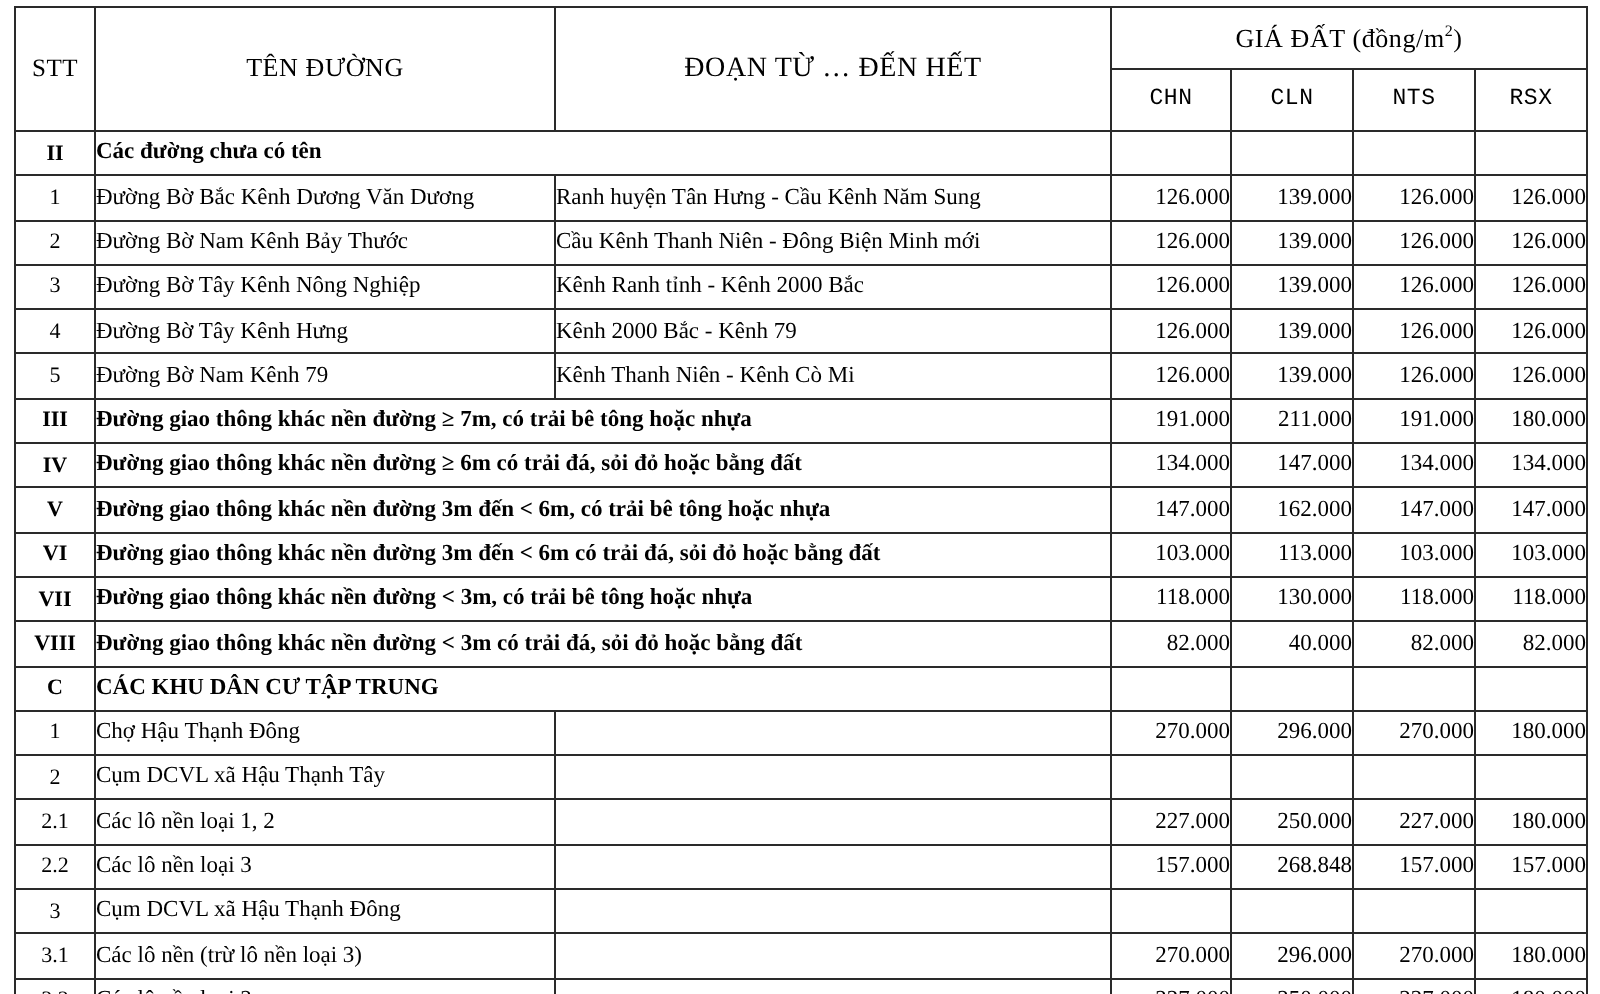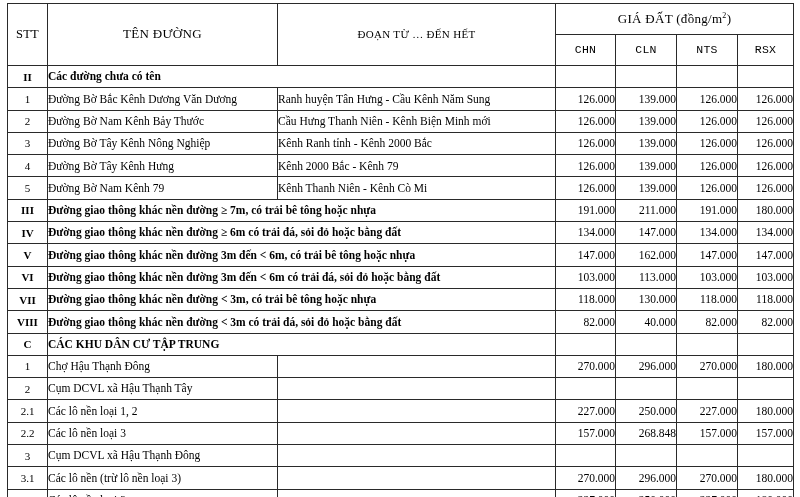--- a/index.html
+++ b/index.html
@@ -56,21 +56,21 @@
   }
   td.h-gia {
     height: 30px;
   }
   td.h-sub {
     height: 30px;
     font-size: 11.5px;
     font-family: Liberation Mono, monospace;
   }
   td.h-name { font-size: 13px; }
-  td.h-seg  { font-size: 11px; }
+  td.h-seg  { font-size: 14px; }
   td.h-gia  { font-size: 13px; }
   .sup { font-size: 8px; vertical-align: super; }
 
   
   tbody tr { height: 22.3px; }
   td.stt {
     text-align: center;
     font-size: 11px;
     padding: 0 1px;
   }
@@ -141,21 +141,21 @@
           <td class="name">Đường Bờ Bắc Kênh Dương Văn Dương</td>
           <td class="seg">Ranh huyện Tân Hưng - Cầu Kênh Năm Sung</td>
           <td class="money">126.000</td>
           <td class="money">139.000</td>
           <td class="money">126.000</td>
           <td class="money">126.000</td>
         </tr>
         <tr>
           <td class="stt">2</td>
           <td class="name">Đường Bờ Nam Kênh Bảy Thước</td>
-          <td class="seg">Cầu Hưng Thanh Niên - Kênh Biện Minh mới</td>
+          <td class="seg">Cầu Kênh Thanh Niên - Đông Biện Minh mới</td>
           <td class="money">126.000</td>
           <td class="money">139.000</td>
           <td class="money">126.000</td>
           <td class="money">126.000</td>
         </tr>
         <tr>
           <td class="stt">3</td>
           <td class="name">Đường Bờ Tây Kênh Nông Nghiệp</td>
           <td class="seg">Kênh Ranh tỉnh - Kênh 2000 Bắc</td>
           <td class="money">126.000</td>

